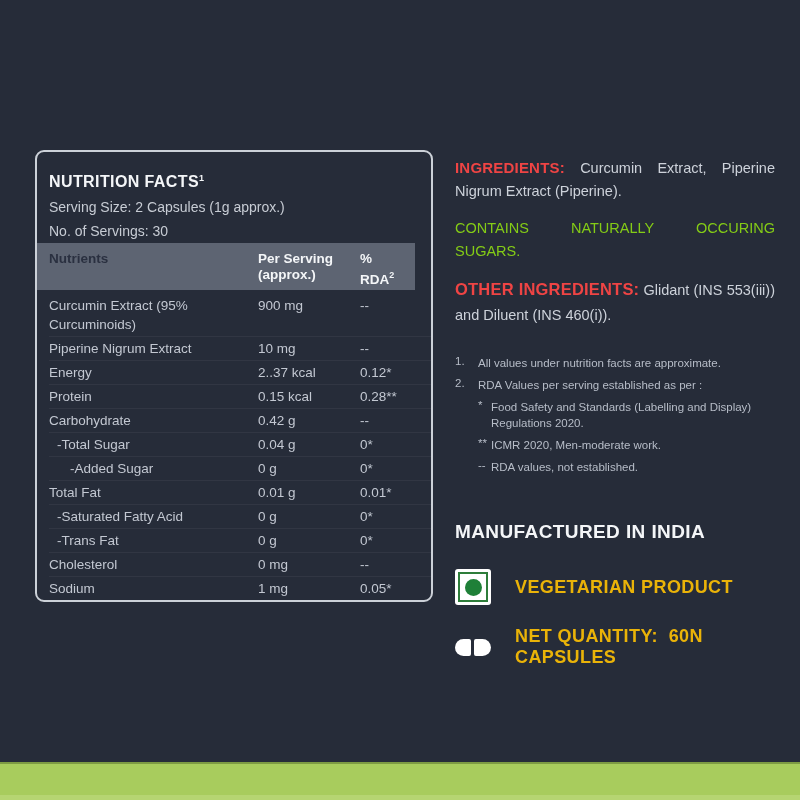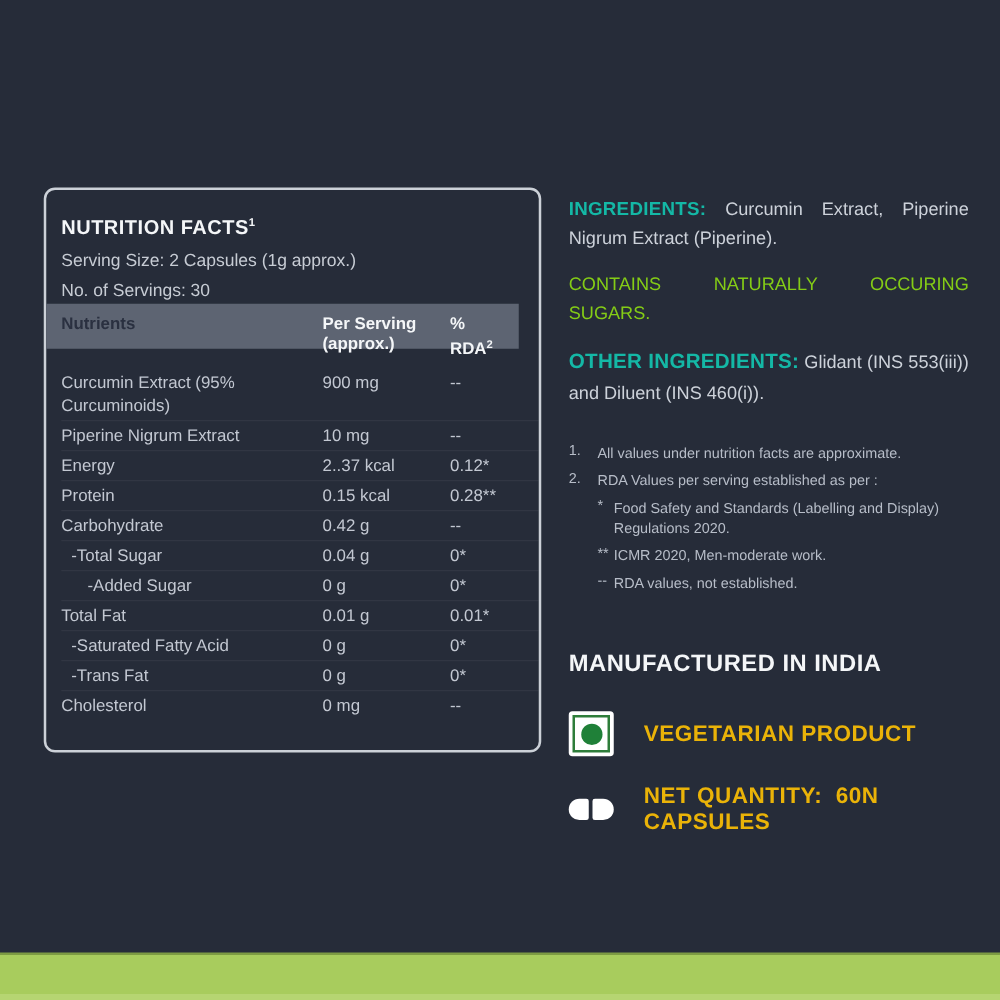--- a/index.html
+++ b/index.html
@@ -14,21 +14,21 @@
     position:absolute;left:35px;top:150px;width:398px;height:452px;
     border:2px solid #ccd1d8;border-radius:9px;box-sizing:border-box;
   }
   .nf-title{
     margin:21px 0 0 12px;font-size:16px;font-weight:bold;
     letter-spacing:.4px;color:#f4f6f8;
   }
   .nf-title sup{font-size:9px;}
   .nf-line{margin:8px 0 0 12px;font-size:14px;color:#c7ccd4;}
   .nf-header{
-    position:absolute;left:0;right:16px;top:91px;height:36px;
+    position:absolute;left:0;right:16px;top:91px;height:47px;
     background:#5d6472;display:flex;align-items:flex-start;
     padding:8px 12px 0 12px;box-sizing:border-box;
     font-size:13.5px;font-weight:bold;line-height:16px;
   }
   .nf-header .c1{color:#2a3040;}
   .nf-header .c2,.nf-header .c3{color:#f4f6f8;}
   .c1{width:209px;box-sizing:border-box;padding-right:8px;}
   .c2{width:102px;box-sizing:border-box;}
   .c3{flex:1;box-sizing:border-box;}
   .nf-rows{
@@ -36,21 +36,21 @@
     padding:4px 0 0 12px;box-sizing:border-box;
     font-size:13.5px;color:#c3c8d2;overflow:hidden;
   }
   .t-row{display:flex;padding:2px 0;line-height:19px;}
   .t-row + .t-row{border-top:1px solid rgba(255,255,255,0.05);}
   .ind1{padding-left:8px;}
   .ind2{padding-left:21px;}
   
   .right-col{position:absolute;left:455px;top:150px;width:320px;color:#cdd2da;}
   .para{margin:6px 0 0 0;font-size:14.5px;line-height:23px;text-align:justify;}
-  .para strong{color:#14b8a6;font-size:15px;letter-spacing:.2px;margin-top:35px;}
+  .para strong{color:#ef4444;font-size:15px;letter-spacing:.2px;margin-top:35px;}
   .para.contains{margin-top:14px;color:#84cc16;}
   .j-line{display:block;text-align:justify;text-align-last:justify;}
   .l-line{display:block;}
   .para.other{margin-top:14px;line-height:25px;}
   .para.other strong{font-size:16.5px;}
   .footnotes{margin-top:27px;font-size:11.5px;line-height:13px;color:#b7bdc8;}
   .fn{display:flex;margin-top:6px;}
   .fn-m{flex:0 0 23px;}
   .fn.sub{margin-left:23px;}
   .fn.sub .fn-m{flex:0 0 13px;}
@@ -147,20 +147,25 @@
     <div class="t-row">
         <div class="c1 ind1">-Trans Fat</div>
         <div class="c2">0 g</div>
         <div class="c3">0*</div>
       </div>
     <div class="t-row">
         <div class="c1">Cholesterol</div>
         <div class="c2">0 mg</div>
         <div class="c3">--</div>
       </div>
+    <div class="t-row">
+        <div class="c1">Sodium</div>
+        <div class="c2">1 mg</div>
+        <div class="c3">0.05*</div>
+      </div>
   </div>
 </section>
 
 <section class="right-col">
   <p class="para"><strong>INGREDIENTS:</strong> <span>Curcumin Extract, Piperine Nigrum Extract (Piperine).</span></p>
 
   <p class="para contains">
       <span class="j-line">CONTAINS NATURALLY OCCURING</span>
       <span class="l-line">SUGARS.</span>
     </p>

